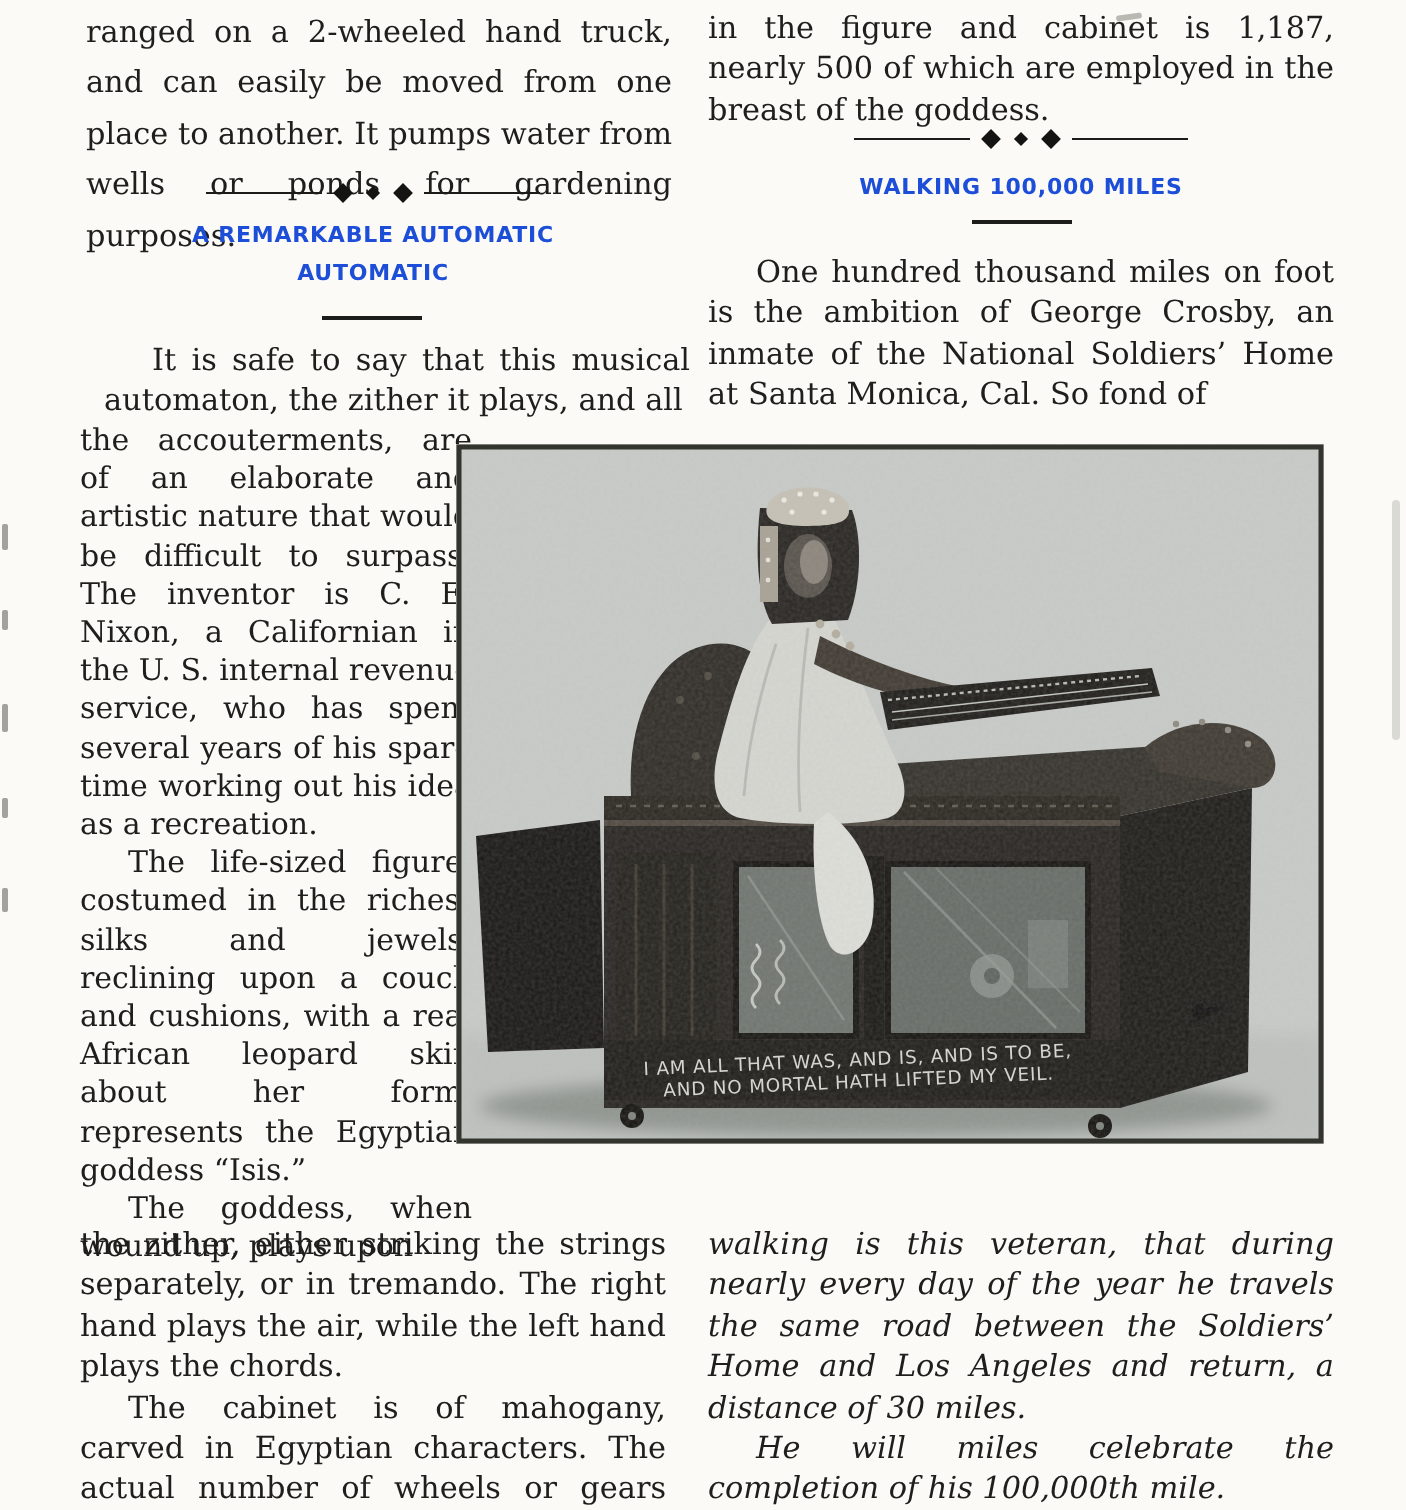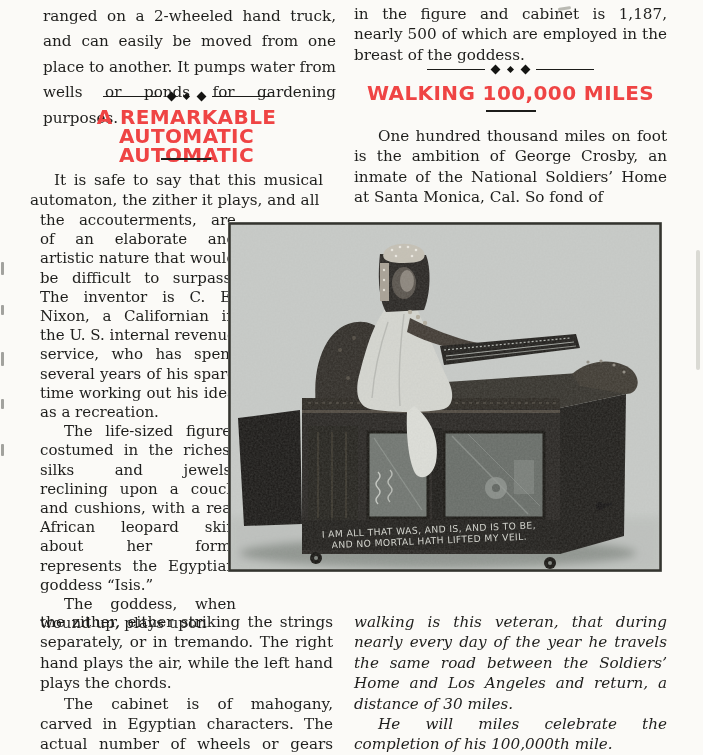--- a/index.html
+++ b/index.html
@@ -12,21 +12,21 @@
   .tblock{position:absolute;text-align:justify;}
   .tblock p{margin:0;}
   .wide{width:293px;font-size:15.2px;line-height:20.4px;}
   .loose{line-height:25.4px;}
   .narrow{width:196px;font-size:15px;line-height:19.2px;}
   .rcol{width:313px;font-size:15.2px;line-height:20.4px;}
   .indent{text-indent:24px;}
   .article-title{
     position:absolute;text-align:center;
     font-family:"DejaVu Sans","Liberation Sans",sans-serif;
-    font-weight:700;font-size:20px;line-height:19px;letter-spacing:.4px;color:#ef4444;
+    font-weight:700;font-size:11px;line-height:19px;letter-spacing:.4px;color:#1d4ed8;
   }
   .title-rule{position:absolute;height:2px;background:#1c1c1a;}
   .ornament{position:absolute;display:flex;align-items:center;justify-content:center;}
   .orn-line{width:58px;height:1.5px;background:#1b1b19;}
   .diamond{width:7px;height:7px;background:#141412;transform:rotate(45deg);margin:0 7px;}
   .diamond.small{width:5px;height:5px;margin:0 2px;}
   .photo-figure{position:absolute;left:228px;top:222px;width:434px;height:350px;}
   .photo-figure svg{display:block;width:100%;height:100%;}
   .photo-caption{
     position:absolute;left:228px;top:578px;width:434px;text-align:center;
@@ -52,21 +52,21 @@
     <span class="diamond"></span>
     <span class="orn-line"></span>
   </div>
 
   <div class="article-title" style="left:40px;top:108px;width:293px;">
     <div>A REMARKABLE AUTOMATIC</div>
     <div>AUTOMATIC</div>
   </div>
   <div class="title-rule" style="left:161px;top:158px;width:50px;"></div>
 
-  <div class="tblock wide" style="left:30px;top:170px;">
+  <div class="tblock wide" style="left:52px;top:170px;">
     <p class="indent">It is safe to say that this musical automaton, the zither it plays, and all</p>
   </div>
 
   <div class="tblock narrow" style="left:40px;top:211px;">
     <p>the accouterments, are of an elaborate and artistic nature that would be difficult to surpass. The inventor is C. E. Nixon, a Californian in the U. S. internal revenue service, who has spent several years of his spare time working out his idea as a recreation.</p>
     <p class="indent">The life-sized figure, costumed in the richest silks and jewels, reclining upon a couch and cushions, with a real African leopard skin about her form, represents the Egyptian goddess “Isis.”</p>
     <p class="indent">The goddess, when wound up, plays upon</p>
   </div>
 
   <div class="tblock wide" style="left:40px;top:612px;">

